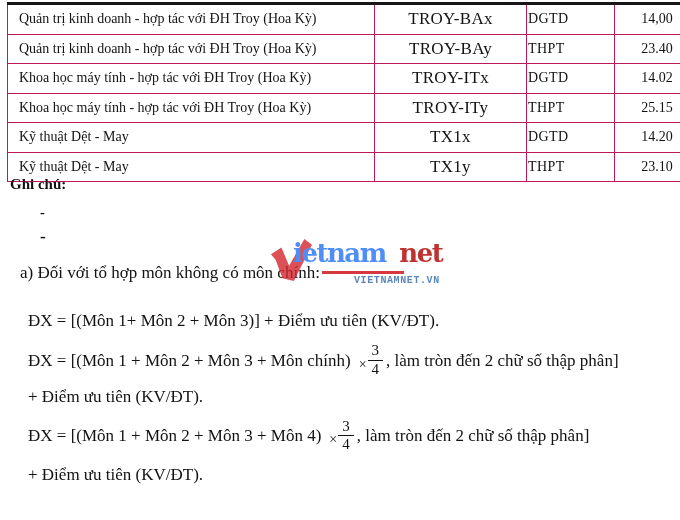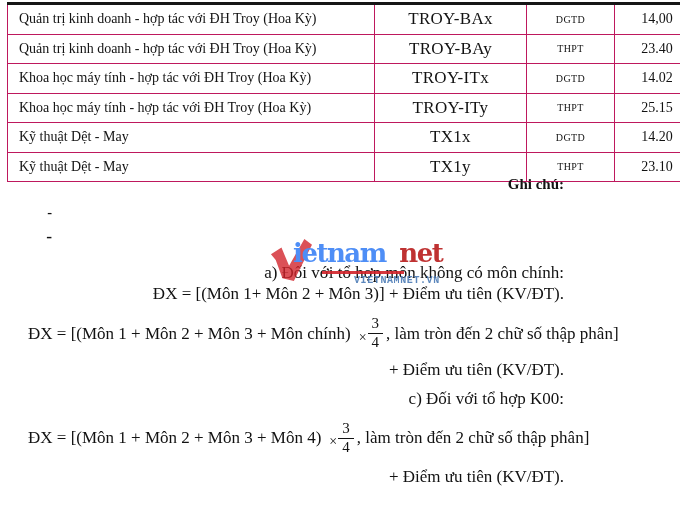--- a/index.html
+++ b/index.html
@@ -22,50 +22,50 @@
   table.scores { border:1px solid #161616; border-top:3px solid #161616; }
   table.scores td {
     border:1px solid #be185d;
     height:26.5px;
     overflow:hidden;
     white-space:nowrap;
     vertical-align:middle;
   }
   td.c-program { width:351px; font-size:14px; padding:0 4px 0 11px; }
   td.c-code    { width:149px; font-size:17px; text-align:center; letter-spacing:0.3px;font-family:Liberation Serif, serif; }
-  td.c-method  { width:85px;  font-size:10px; text-align:center; letter-spacing:0.4px; }
+  td.c-method  { width:85px;  font-size:14px; text-align:left; letter-spacing:0.4px; }
   td.c-score   { width:82px;  font-size:14px; text-align:center; }
 
   
-  .notes { position:absolute; left:0; top:170px; width:564px;text-align:right; }
+  .notes { position:absolute; left:0; top:170px; width:564px; }
   .gh { margin:6px 0 0 10px; font-weight:bold; font-size:15px; }
   .bullet { display:flex; }
   .bullet .dash { margin-left:40px; width:12px; flex:0 0 auto; }
   .bullet.b1 { margin-top:11px; font-weight:bold; font-size:14.5px; }
   .bullet.b2 { margin-top:5px;  font-weight:bold; font-size:17.5px; }
   .nline { font-size:17px; margin-left:20px; line-height:1.25; }
   .nline.formula { margin-left:28px; }
   .la { margin-top:15px; }
-  .fa { margin-top:0; }
+  .fa { margin-top:27px; }
   .lb { margin-top:6px; }
   .lc { margin-top:8px; }
   .fracline {
     display:flex; align-items:center;
     height:46px; margin-top:6px;
     font-size:17px; margin-left:28px;
   }
   .fracline span { white-space:pre; }
   .times { font-size:14px; margin-left:8px; position:relative; top:4px; flex:0 0 auto; }
   .frac {
     display:inline-flex; flex-direction:column; align-items:center;
     font-size:15px; line-height:1.05; margin:0 3px 0 1px; flex:0 0 auto;
   }
   .frac .fnum { border-bottom:1.5px solid #121212; padding:0 4px 1px; }
   .frac .fden { padding-top:1px; }
-  .cont { margin-left:79px; margin-top:2px; }
+  .cont { margin-left:28px; margin-top:2px; }
   .cont.c2 { margin-top:5px; }
 
   
   .watermark {
     position:absolute; left:268px; top:237px;
     width:150px; height:50px;
     opacity:0.9;
     pointer-events:none;
   }
   .wm-v { position:absolute; left:0; top:2px; width:46px; height:42px; }
@@ -147,21 +147,20 @@
     <span>ĐX = [(Môn 1 + Môn 2 + Môn 3 + Môn chính)</span>
     <span class="times">×</span>
     <span class="frac">
       <span class="fnum">3</span>
       <span class="fden">4</span>
     </span>
     <span>, làm tròn đến 2 chữ số thập phân]</span>
   </div>
   <div class="nline cont">+ Điểm ưu tiên (KV/ĐT).</div>
 
-  <div class="nline lc">c) Đối với tổ hợp K00:</div>
   <div class="fracline">
     <span>ĐX = [(Môn 1 + Môn 2 + Môn 3 + Môn 4)</span>
     <span class="times">×</span>
     <span class="frac">
       <span class="fnum">3</span>
       <span class="fden">4</span>
     </span>
     <span>, làm tròn đến 2 chữ số thập phân]</span>
   </div>
   <div class="nline cont c2">+ Điểm ưu tiên (KV/ĐT).</div>

